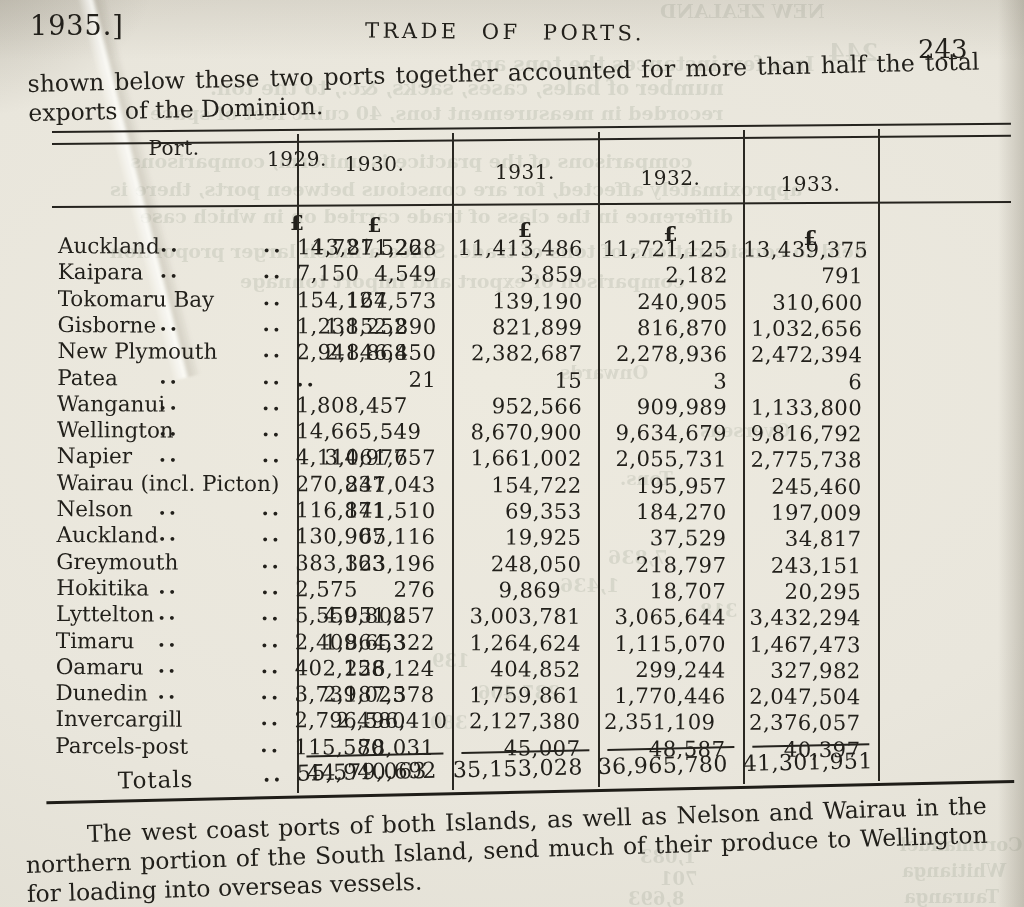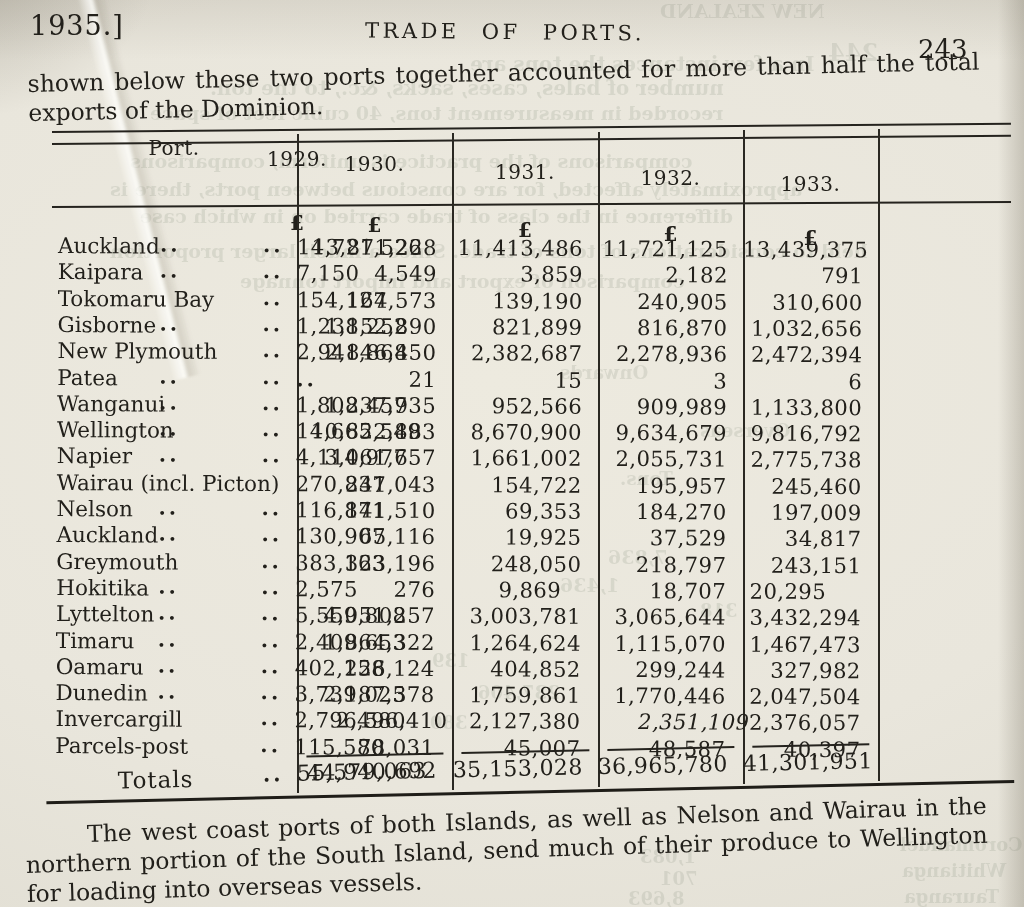--- a/index.html
+++ b/index.html
@@ -180,31 +180,29 @@
         <div class="val" style="left: 245px; width: 155px;">21</div>
         <div class="val" style="left: 400px; width: 146px;">15</div>
         <div class="val" style="left: 546px; width: 145px;">3</div>
         <div class="val" style="left: 691px; width: 135px;">6</div>
       </div>
       <div class="row" style="top: 390.8px;">
         <div class="pname">Wanganui</div>
         <div class="ldots" style="left: 108px;">..</div>
         <div class="ldots" style="left: 211px;">..</div>
         <div class="val" style="left: 245px; width: 0px;">1,808,457</div>
-        <div class="val" style="left: 245px; width: 155px;">1,237,935</div>
         <div class="val" style="left: 400px; width: 146px;">952,566</div>
         <div class="val" style="left: 546px; width: 145px;">909,989</div>
         <div class="val" style="left: 691px; width: 135px;">1,133,800</div>
       </div>
       <div class="row" style="top: 417.1px;">
         <div class="pname">Wellington</div>
         <div class="ldots" style="left: 108px;">..</div>
         <div class="ldots" style="left: 211px;">..</div>
         <div class="val" style="left: 245px; width: 0px;">14,665,549</div>
-        <div class="val" style="left: 245px; width: 155px;">10,822,883</div>
         <div class="val" style="left: 400px; width: 146px;">8,670,900</div>
         <div class="val" style="left: 546px; width: 145px;">9,634,679</div>
         <div class="val" style="left: 691px; width: 135px;">9,816,792</div>
       </div>
       <div class="row" style="top: 443.4px;">
         <div class="pname">Napier</div>
         <div class="ldots" style="left: 108px;">..</div>
         <div class="ldots" style="left: 211px;">..</div>
         <div class="val" style="left: 245px; width: 0px;">4,114,977</div>
         <div class="val" style="left: 245px; width: 155px;">3,061,657</div>
@@ -250,21 +248,21 @@
         <div class="val" style="left: 691px; width: 135px;">243,151</div>
       </div>
       <div class="row" style="top: 574.9px;">
         <div class="pname">Hokitika</div>
         <div class="ldots" style="left: 108px;">..</div>
         <div class="ldots" style="left: 211px;">..</div>
         <div class="val" style="left: 245px; width: 0px;">2,575</div>
         <div class="val" style="left: 245px; width: 155px;">276</div>
         <div class="val" style="left: 380px; width: 146px;">9,869</div>
         <div class="val" style="left: 546px; width: 145px;">18,707</div>
-        <div class="val" style="left: 656px; width: 135px;">20,295</div>
+        <div class="val" style="left: 691px; width: 135px;">20,295</div>
       </div>
       <div class="row" style="top: 601.2px;">
         <div class="pname">Lyttelton</div>
         <div class="ldots" style="left: 108px;">..</div>
         <div class="ldots" style="left: 211px;">..</div>
         <div class="val" style="left: 245px; width: 0px;">5,559,808</div>
         <div class="val" style="left: 245px; width: 155px;">4,051,257</div>
         <div class="val" style="left: 400px; width: 146px;">3,003,781</div>
         <div class="val" style="left: 546px; width: 145px;">3,065,644</div>
         <div class="val" style="left: 691px; width: 135px;">3,432,294</div>
@@ -298,21 +296,21 @@
         <div class="val" style="left: 400px; width: 146px;">1,759,861</div>
         <div class="val" style="left: 546px; width: 145px;">1,770,446</div>
         <div class="val" style="left: 691px; width: 135px;">2,047,504</div>
       </div>
       <div class="row" style="top: 706.4px;">
         <div class="pname">Invercargill</div>
         <div class="ldots" style="left: 211px;">..</div>
         <div class="val" style="left: 245px; width: 0px;">2,796,580</div>
         <div class="val" style="left: 258px; width: 155px;">2,496,410</div>
         <div class="val" style="left: 400px; width: 146px;">2,127,380</div>
-        <div class="val" style="left: 570px; width: 145px; font-style: italic;">2,351,109</div>
+        <div class="val" style="left: 536px; width: 145px;">2,351,109</div>
         <div class="val" style="left: 691px; width: 135px;">2,376,057</div>
       </div>
       <div class="row" style="top: 732.7px;">
         <div class="pname">Parcels-post</div>
         <div class="ldots" style="left: 211px;">..</div>
         <div class="val" style="left: 245px; width: 0px;">115,580</div>
         <div class="val" style="left: 245px; width: 155px;">78,031</div>
         <div class="val" style="left: 400px; width: 146px;">45,007</div>
         <div class="val" style="left: 546px; width: 145px;">48,587</div>
         <div class="val" style="left: 691px; width: 135px;">40,397</div>

